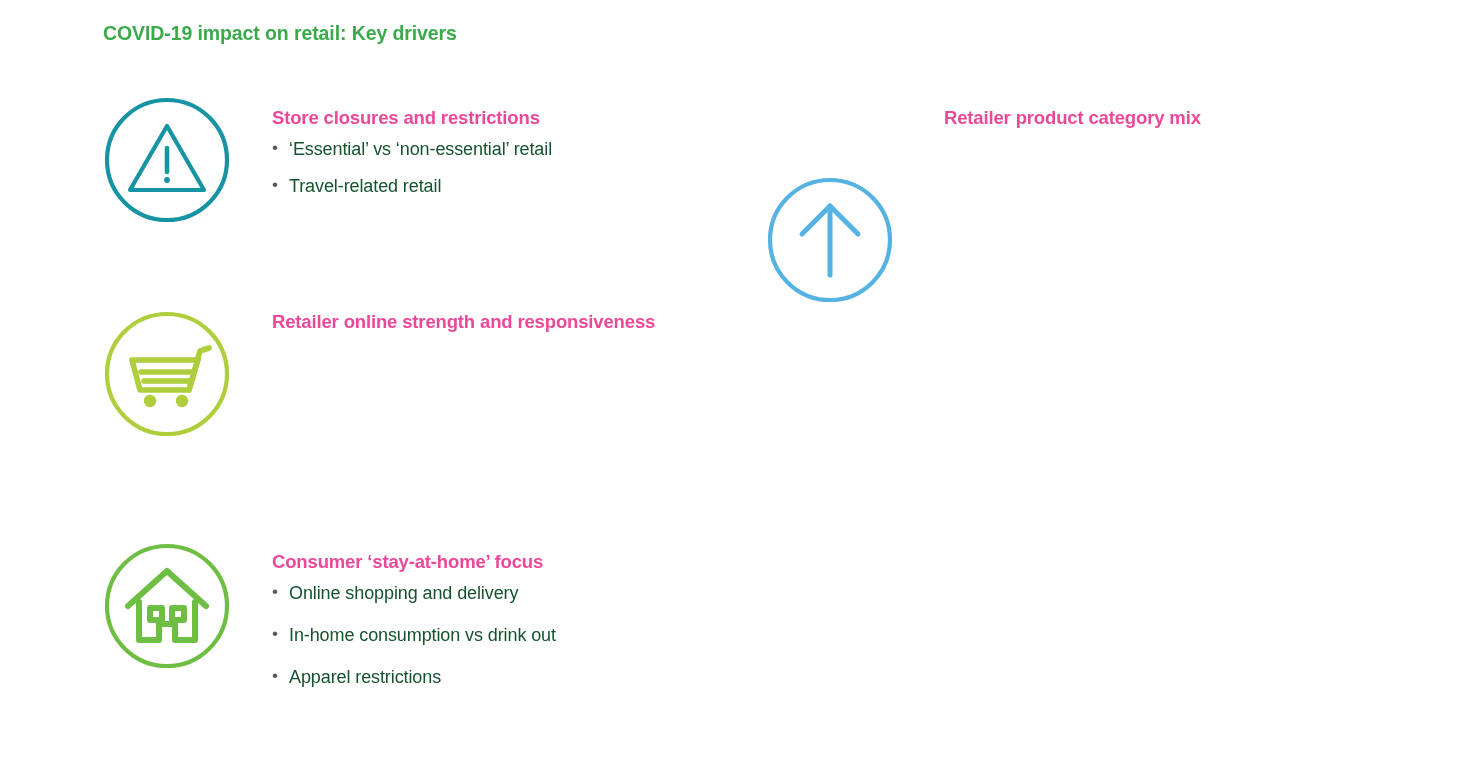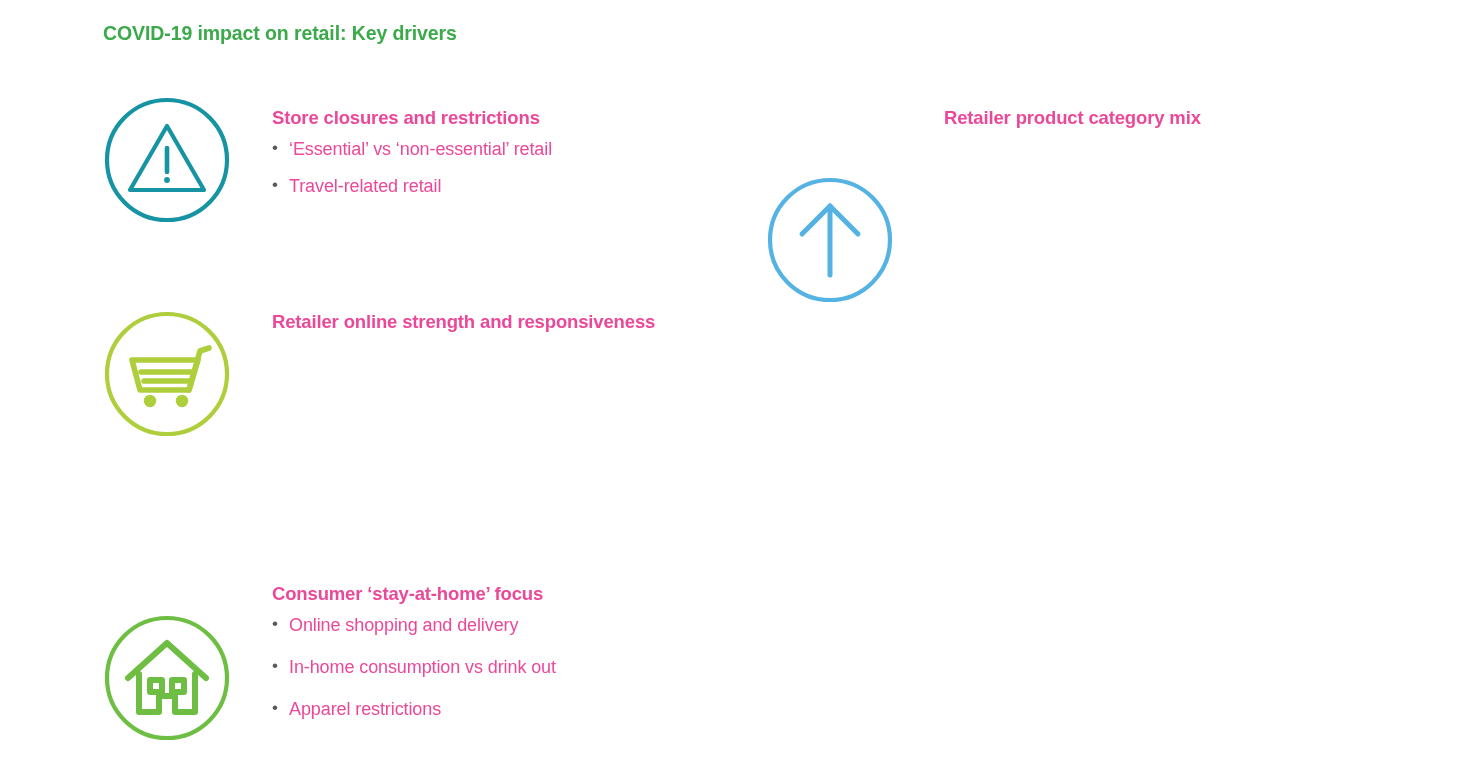--- a/index.html
+++ b/index.html
@@ -87,21 +87,21 @@
   ul.bullets {
     list-style: none;
     margin: 0;
     padding: 0;
   }
   ul.bullets > li {
     position: relative;
     padding-left: 17px;
     font-size: 18px;
     line-height: 1.13;
-    color: #ec4899;
+    color: #14532d;
     margin-bottom: 17px;
     letter-spacing: -0.1px;
   }
   ul.bullets > li:last-child {
     margin-bottom: 0;
   }
   ul.bullets > li::before {
     content: "\2022";
     position: absolute;
     left: 0;
@@ -114,21 +114,21 @@
     margin-bottom: 22px;
   }
 
   
   #block-store-closures { left: 103px; top: 96px; width: 620px; }
   #block-store-closures .block-body { padding-top: 10px; padding-left: 41px; }
 
   #block-online-strength { left: 103px; top: 310px; width: 620px; }
   #block-online-strength .block-body { padding-top: 0px; padding-left: 41px; }
 
-  #block-stay-at-home { left: 103px; top: 574px; width: 620px; align-items: flex-end; }
+  #block-stay-at-home { left: 103px; top: 542px; width: 620px; }
   #block-stay-at-home .block-body { padding-top: 8px; padding-left: 41px; }
 
   
   #block-category-mix { left: 26px; top: 96px; width: 690px; }
   #block-category-mix .icon-wrap { margin-top: 80px; }
   #block-category-mix .block-body { padding-top: 10px; padding-left: 50px; }
 
   #block-category-decline { left: 19px; top: 379px; width: 690px; }
   #block-category-decline .icon-wrap { margin-top: 0px; }
   #block-category-decline .block-body { padding-top: 10px; padding-left: 50px; }

